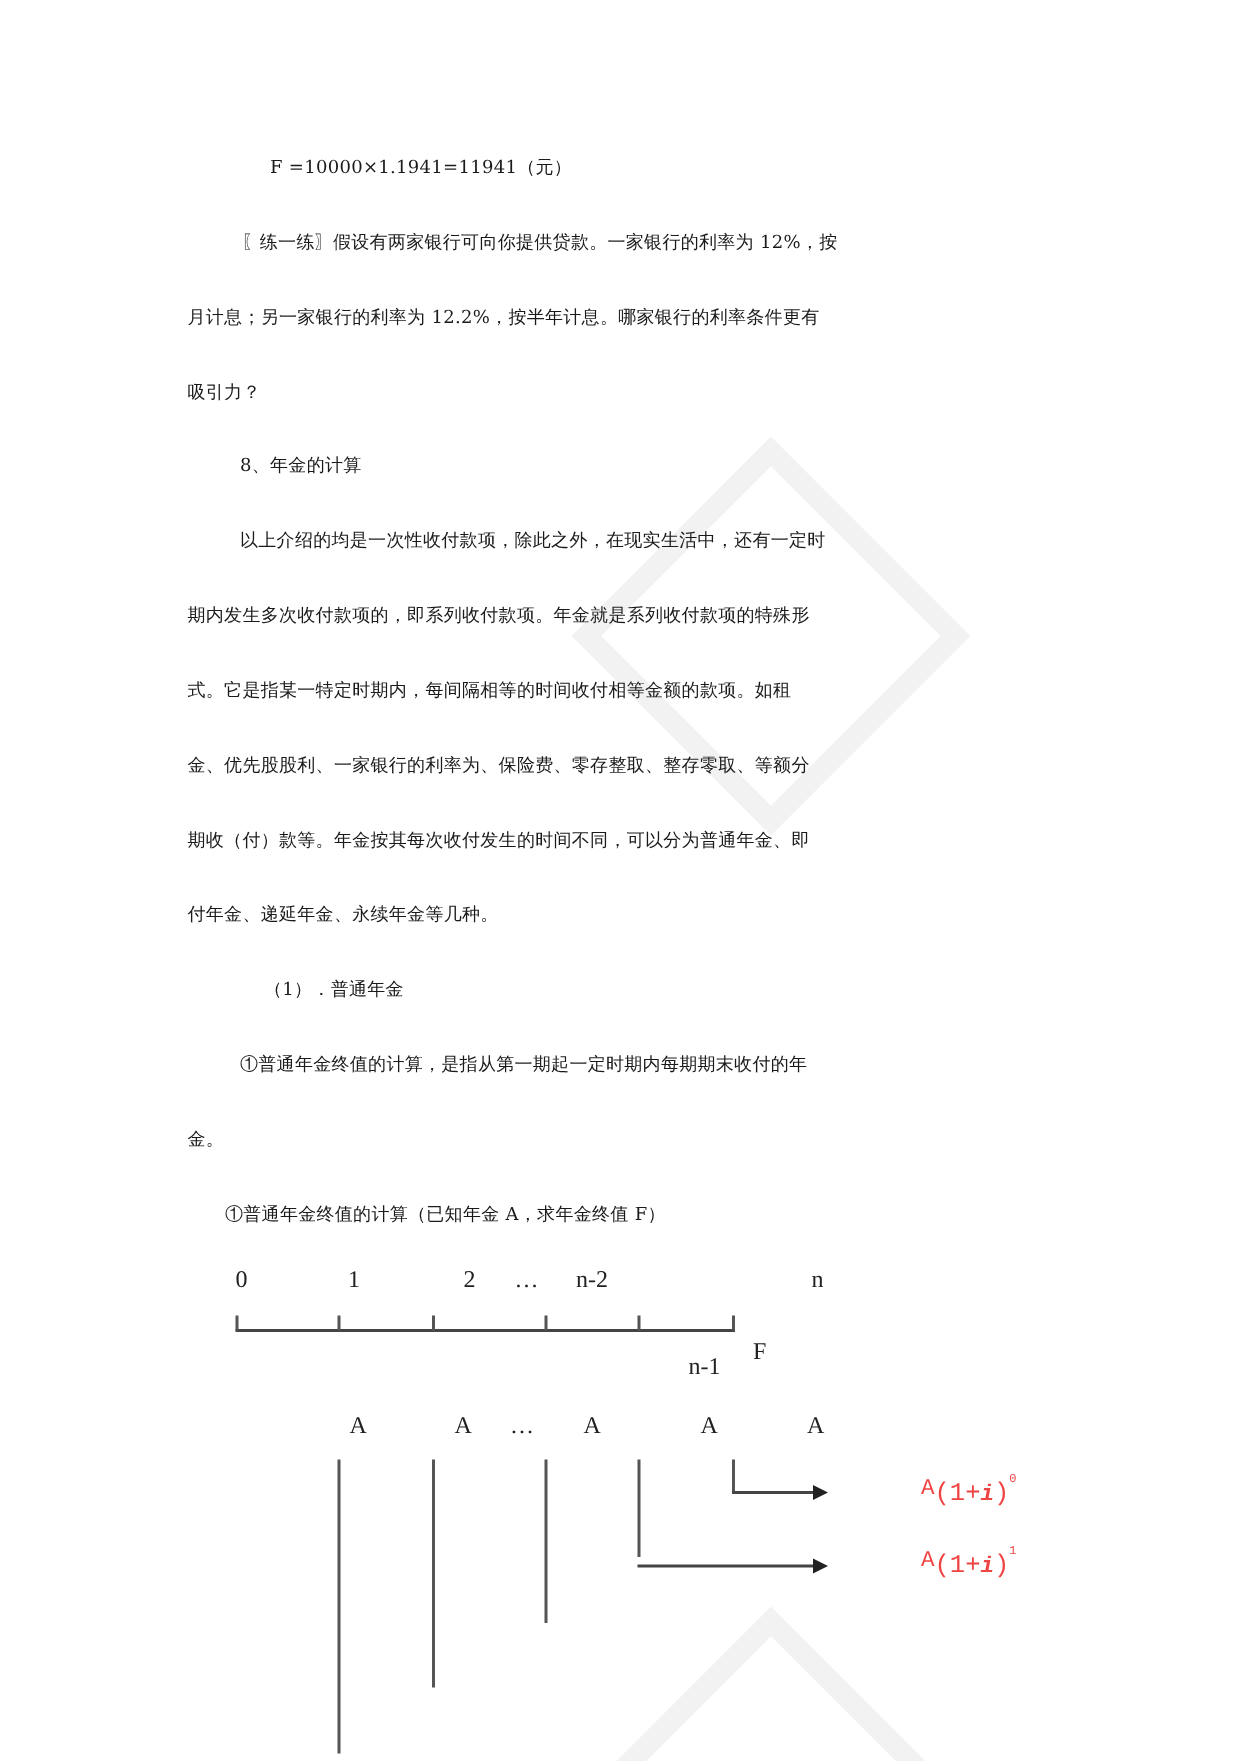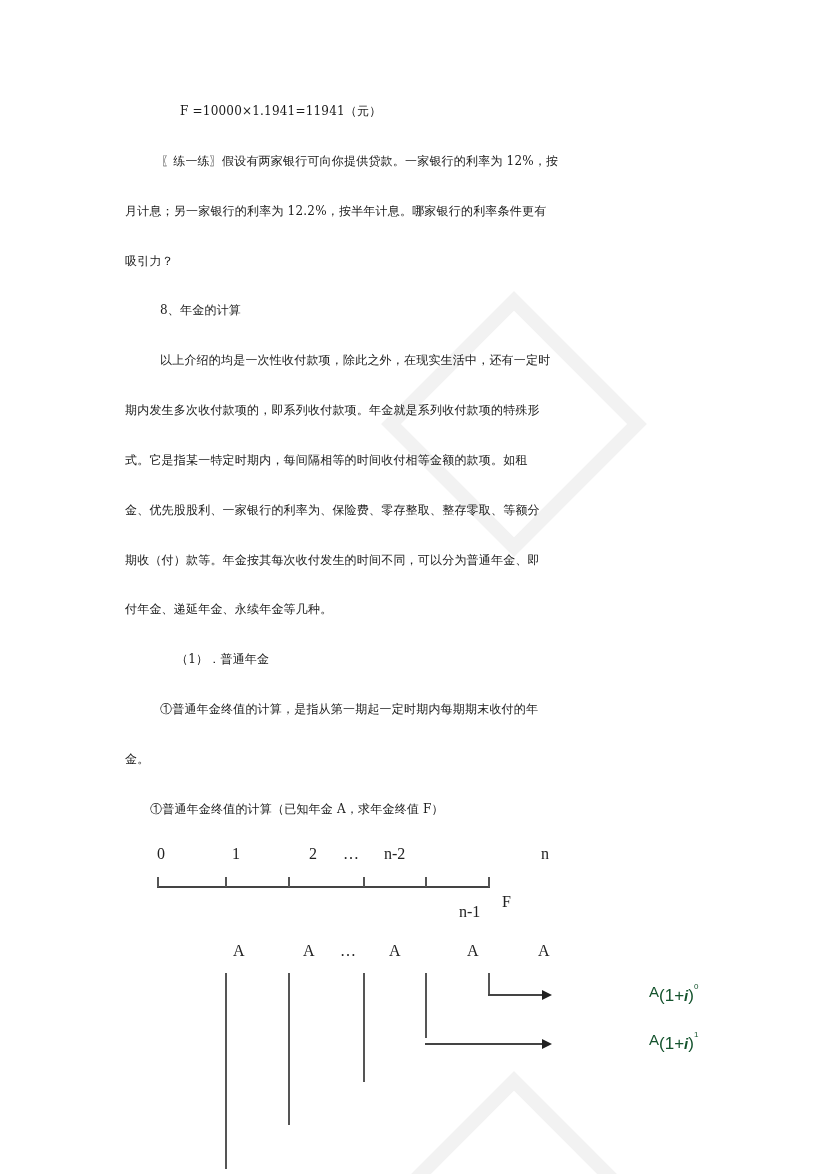--- a/index.html
+++ b/index.html
@@ -4,21 +4,21 @@
 <style>
   html, body { margin: 0; padding: 0; background: #ffffff; }
   body { width: 830px; height: 1174px; position: relative; overflow: hidden;
          font-family: "DejaVu Serif", "Liberation Serif", serif; color: #1a1a1a; }
   .line { position: absolute; font-size: 12px; white-space: nowrap; letter-spacing: 0.2px; }
   .num { position: absolute; font-size: 16px; font-family: "Liberation Serif", "DejaVu Serif", serif; color: #222; }
   .hl { position: absolute; background: #444; height: 1.5px; }
   .vl { position: absolute; background: #555; width: 1.5px; }
   .arrowhead { position: absolute; width: 0; height: 0; border-top: 5px solid transparent;
                border-bottom: 5px solid transparent; border-left: 10px solid #222; }
-  .formula { position: absolute; font-family: Liberation Sans, sans-serif; font-size: 15px; color: #14532d; margin-left: 35px; }
+  .formula { position: absolute; font-family: Liberation Mono, monospace; font-size: 15px; color: #ef4444; }
   .formula .paren { font-size: 17px; }
   .formula i { font-style: italic; font-weight: bold; }
   .formula sup { font-size: 8px; vertical-align: 8px; }
   .watermark { position: absolute; border: 14px solid #f2f2f2; transform: rotate(45deg); pointer-events: none; }
 </style>
 </head>
 <body>
 
 <div class="watermark" style="left:420px; top:330px; width:160px; height:160px;"></div>
 <div class="watermark" style="left:420px; top:1110px; width:160px; height:160px;"></div>

